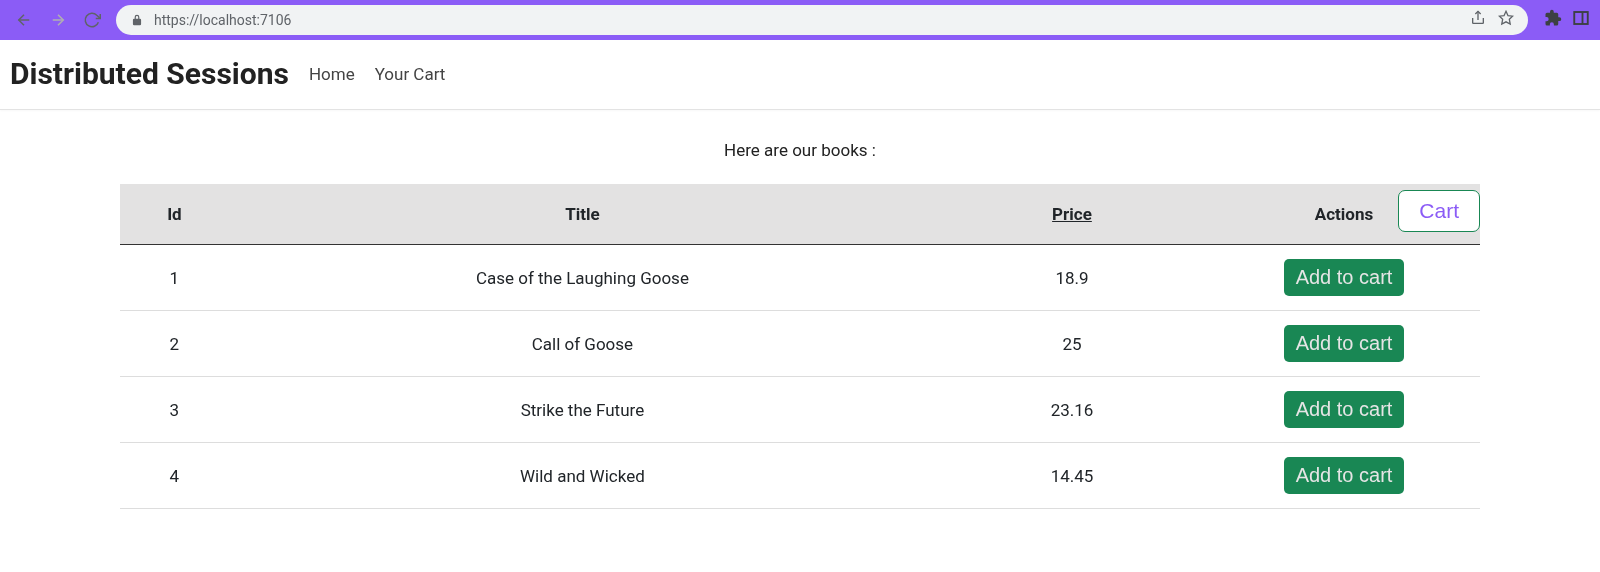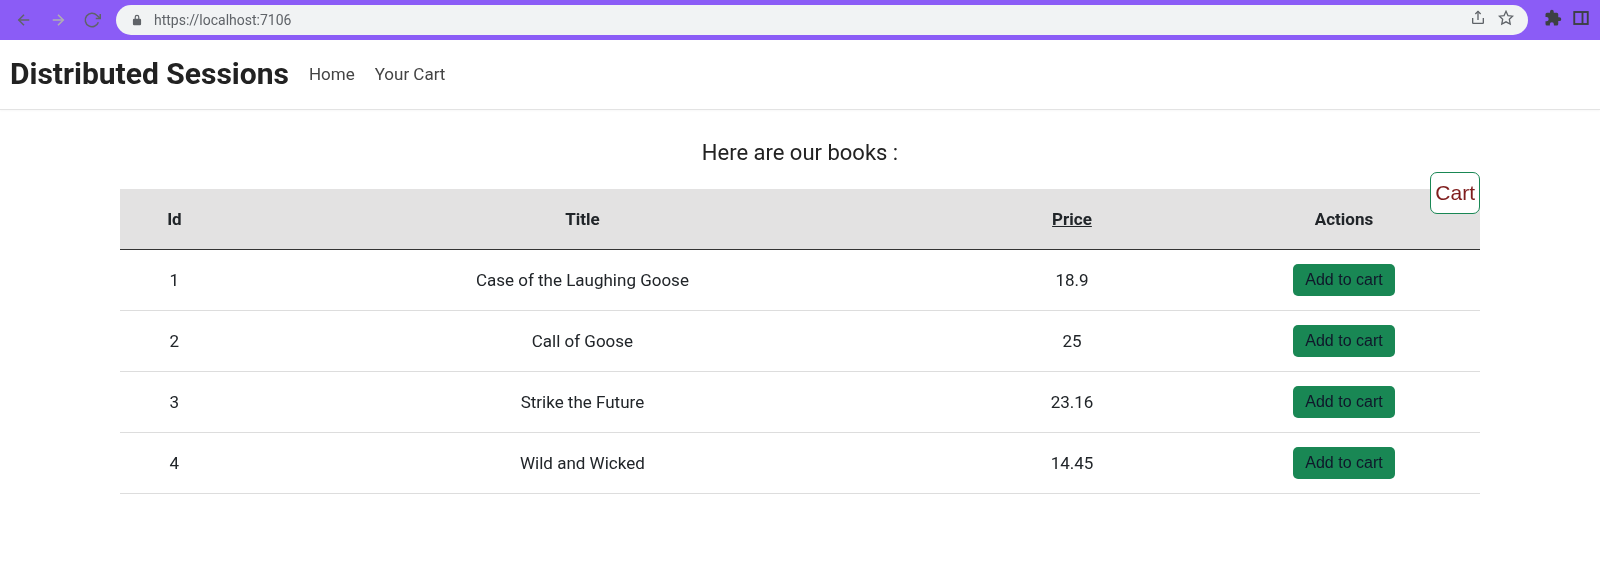--- a/index.html
+++ b/index.html
@@ -86,33 +86,33 @@
       text-align: center;
       padding-top: 10px;
     }
     .hero h1 {
       font-weight: 300;
       font-size: 62px;
       color: #000;
       margin-bottom: 20px;
     }
     .hero p {
-      font-size: 22px;
+      font-size: 17px;
       color: #222;
       margin-bottom: 24px;
     }
     .cart-btn {
       position: absolute;
       right: 0;
-      top: 42px;
+      top: 60px;
       border: 1px solid #198754;
-      color: #7f1d1d;
+      color: #8b5cf6;
       background: #fff;
       font-size: 21px;
-      padding: 8px 4px;
+      padding: 8px 20px;
       border-radius: 7px;
       cursor: pointer;
     }
 
     
     table {
       width: 100%;
       border-collapse: collapse;
       font-size: 17px;
     }
@@ -124,23 +124,23 @@
       border-bottom: 1.5px solid #333;
     }
     tbody td {
       padding: 14px 10px;
       text-align: center;
       border-bottom: 1px solid #ddd;
       color: #212529;
     }
     .btn-success {
       background: #198754;
-      color: #0f172a;
+      color: #e5e5e5;
       border: none;
-      font-size: 16px;
+      font-size: 20px;
       padding: 7px 12px;
       border-radius: 5px;
       cursor: pointer;
     }
     .col-id   { width: 8%; }
     .col-title{ width: 52%; }
     .col-price{ width: 20%; text-decoration: underline; }
     .col-act  { width: 20%; }
   </style>
 </head>

